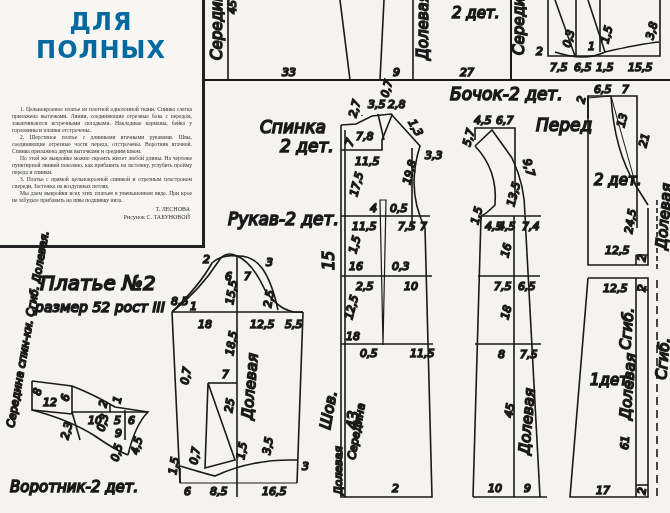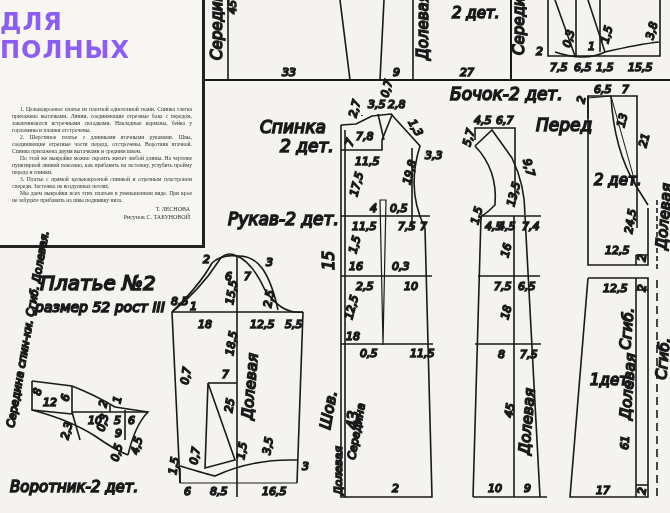--- a/index.html
+++ b/index.html
@@ -5,22 +5,22 @@
   html, body { margin:0; padding:0; }
   body { width:670px; height:513px; overflow:hidden; background:#f4f3ef; position:relative;
          font-family:"DejaVu Serif", serif; color:#1a1a1a; }
   svg { position:absolute; left:0; top:0; }
   .lbl { font-family:"DejaVu Sans", sans-serif; font-style:italic; fill:#1d1d1d; }
   .t  { font-size:11px; }
   .tb { font-size:15px; }
   .tt { font-size:17px; }
   #textbox { position:absolute; left:0; top:0; width:202px; height:245px;
              border-right:3px solid #222; border-bottom:3px solid #222; background:#f7f6f2; }
-  #textbox h1 { margin:8px 0 0 0; font-family:"DejaVu Sans", sans-serif;
-                font-weight:bold; font-size:24px; letter-spacing:1px; color:#8b5cf6; }
+  #textbox h1 { margin:8px 0 0 0; text-align:center; font-family:"DejaVu Sans", sans-serif;
+                font-weight:bold; font-size:24px; letter-spacing:1px; color:#0369a1; }
   #textbox .para { font-family:"Liberation Serif", serif; font-size:5.6px; line-height:7px;
                    margin:0 10px 0 12px; text-align:justify; color:#333; text-indent:8px; }
   #textbox .p1 { margin-top:42px; }
   #textbox .sig { font-family:"Liberation Serif", serif; font-size:6px; text-align:right;
                   margin:2px 12px 0 0; color:#333; }
 </style>
 </head>
 <body>
 
 <div id="textbox">

